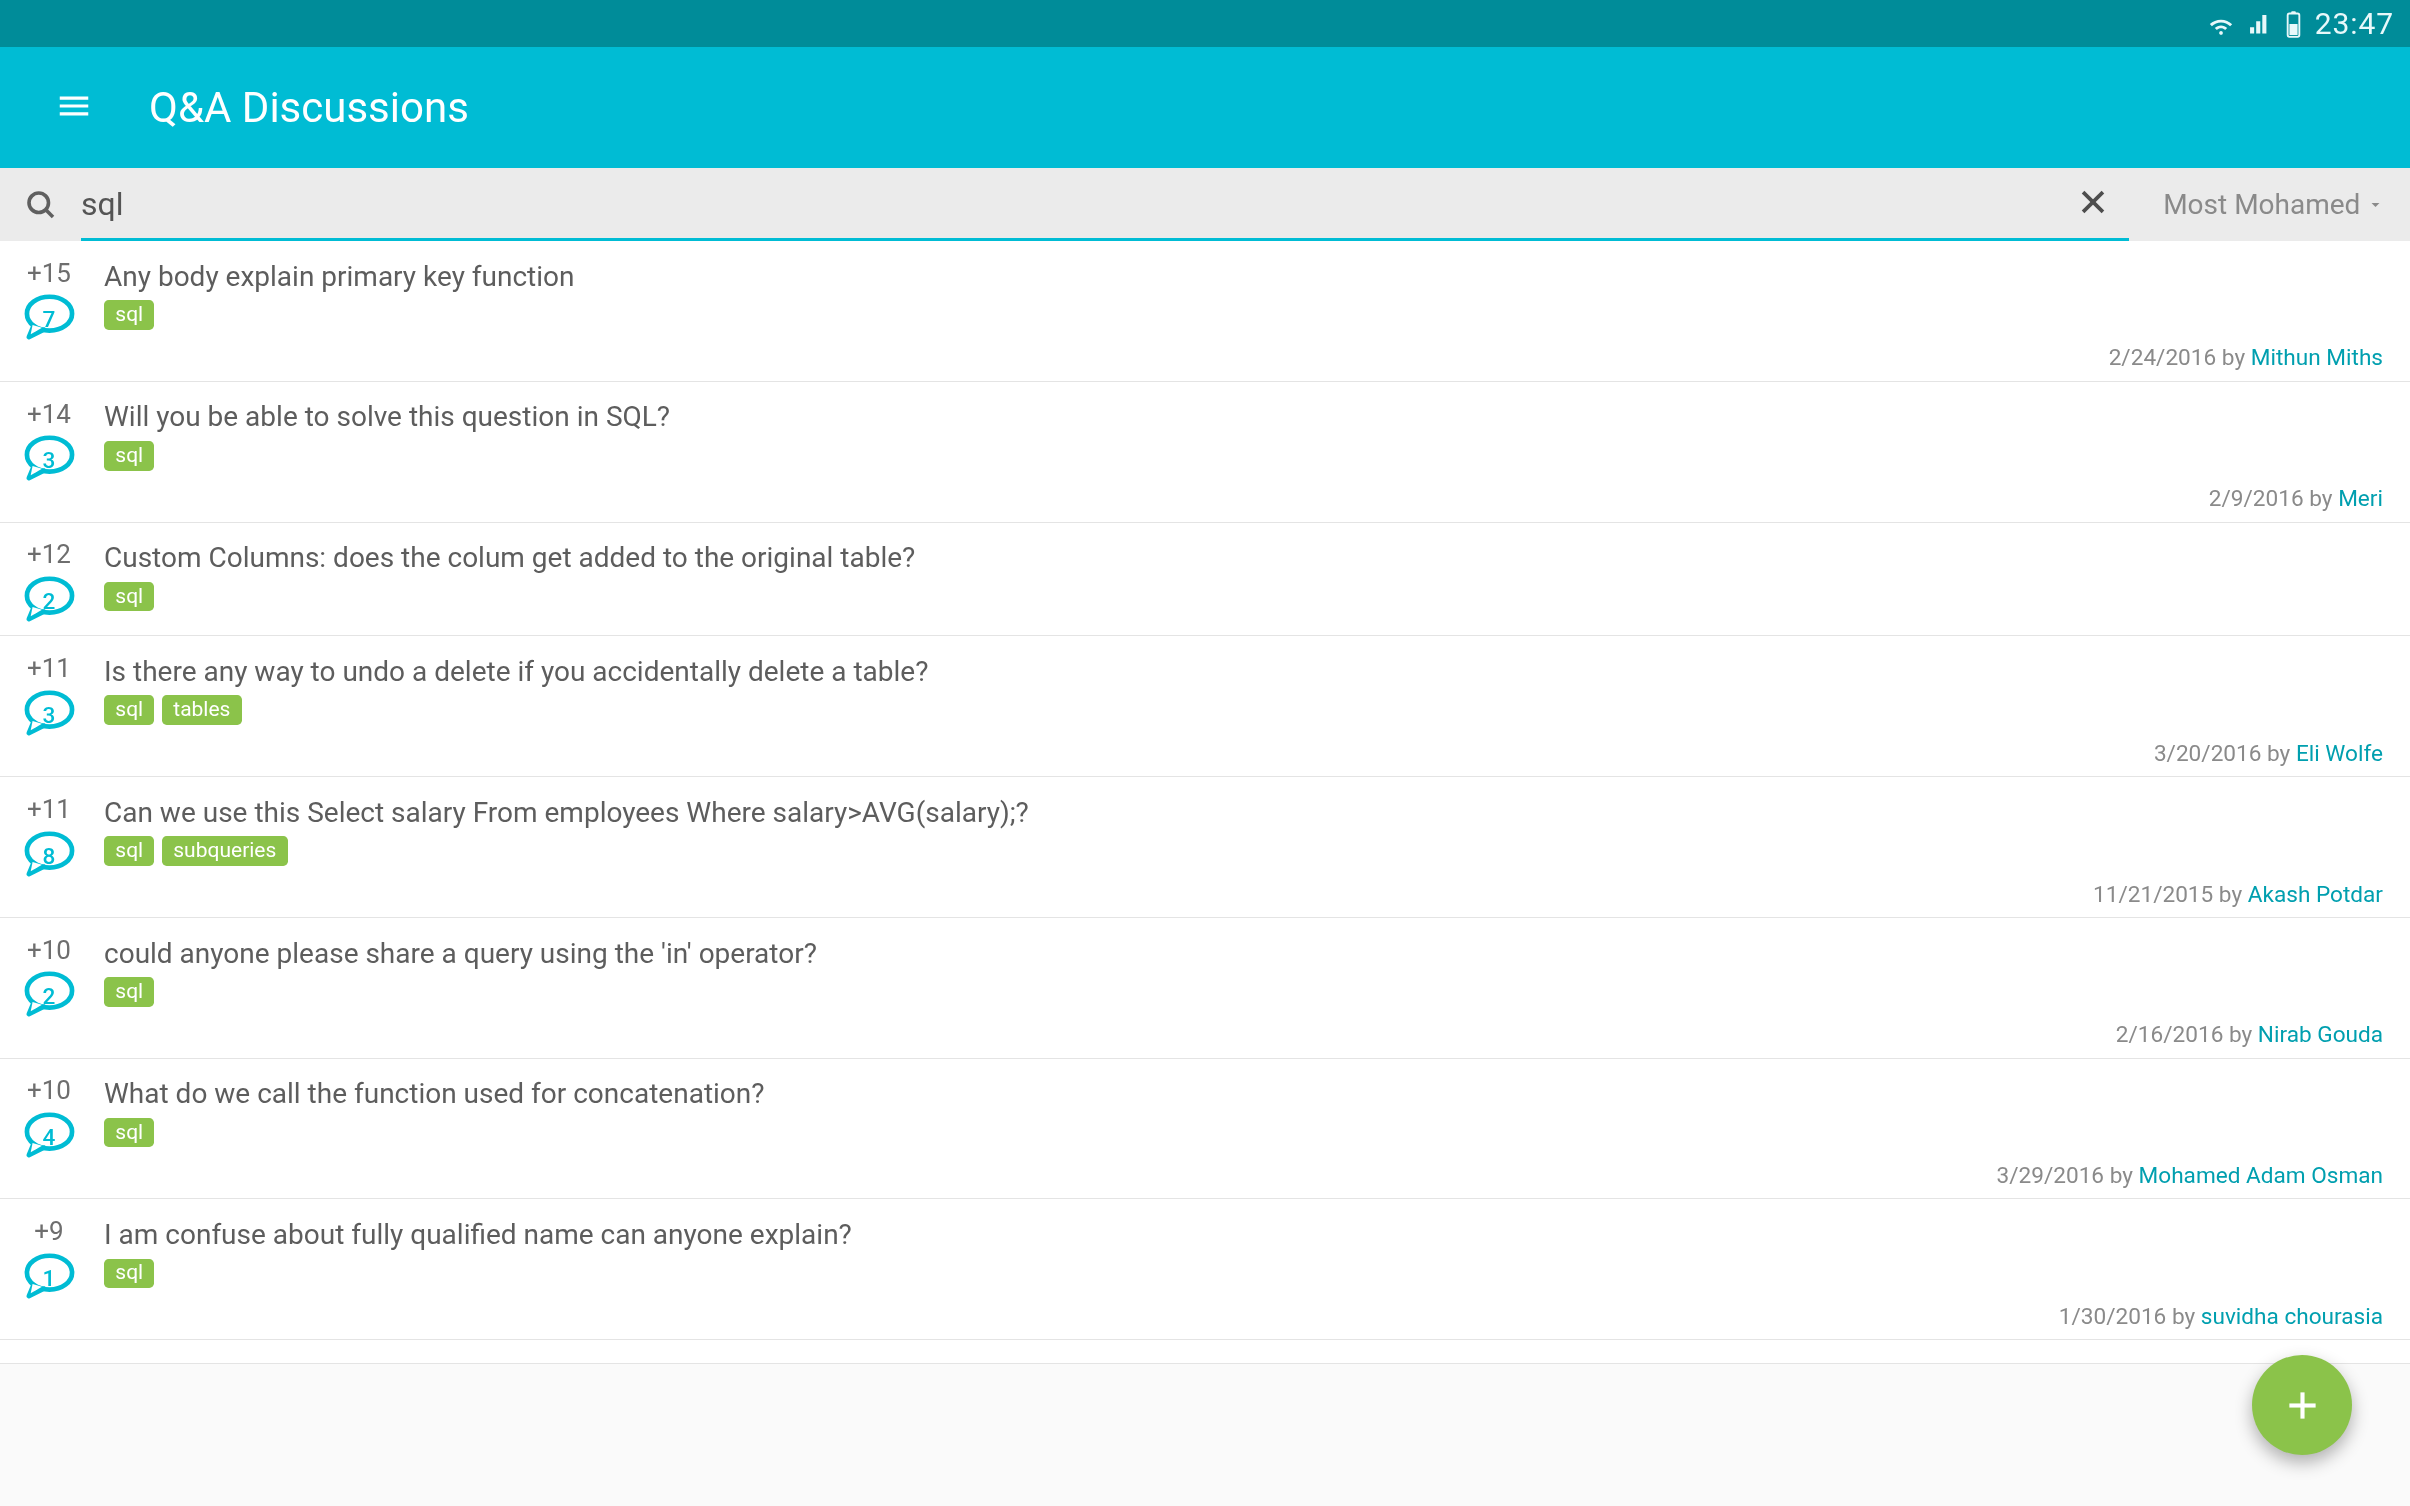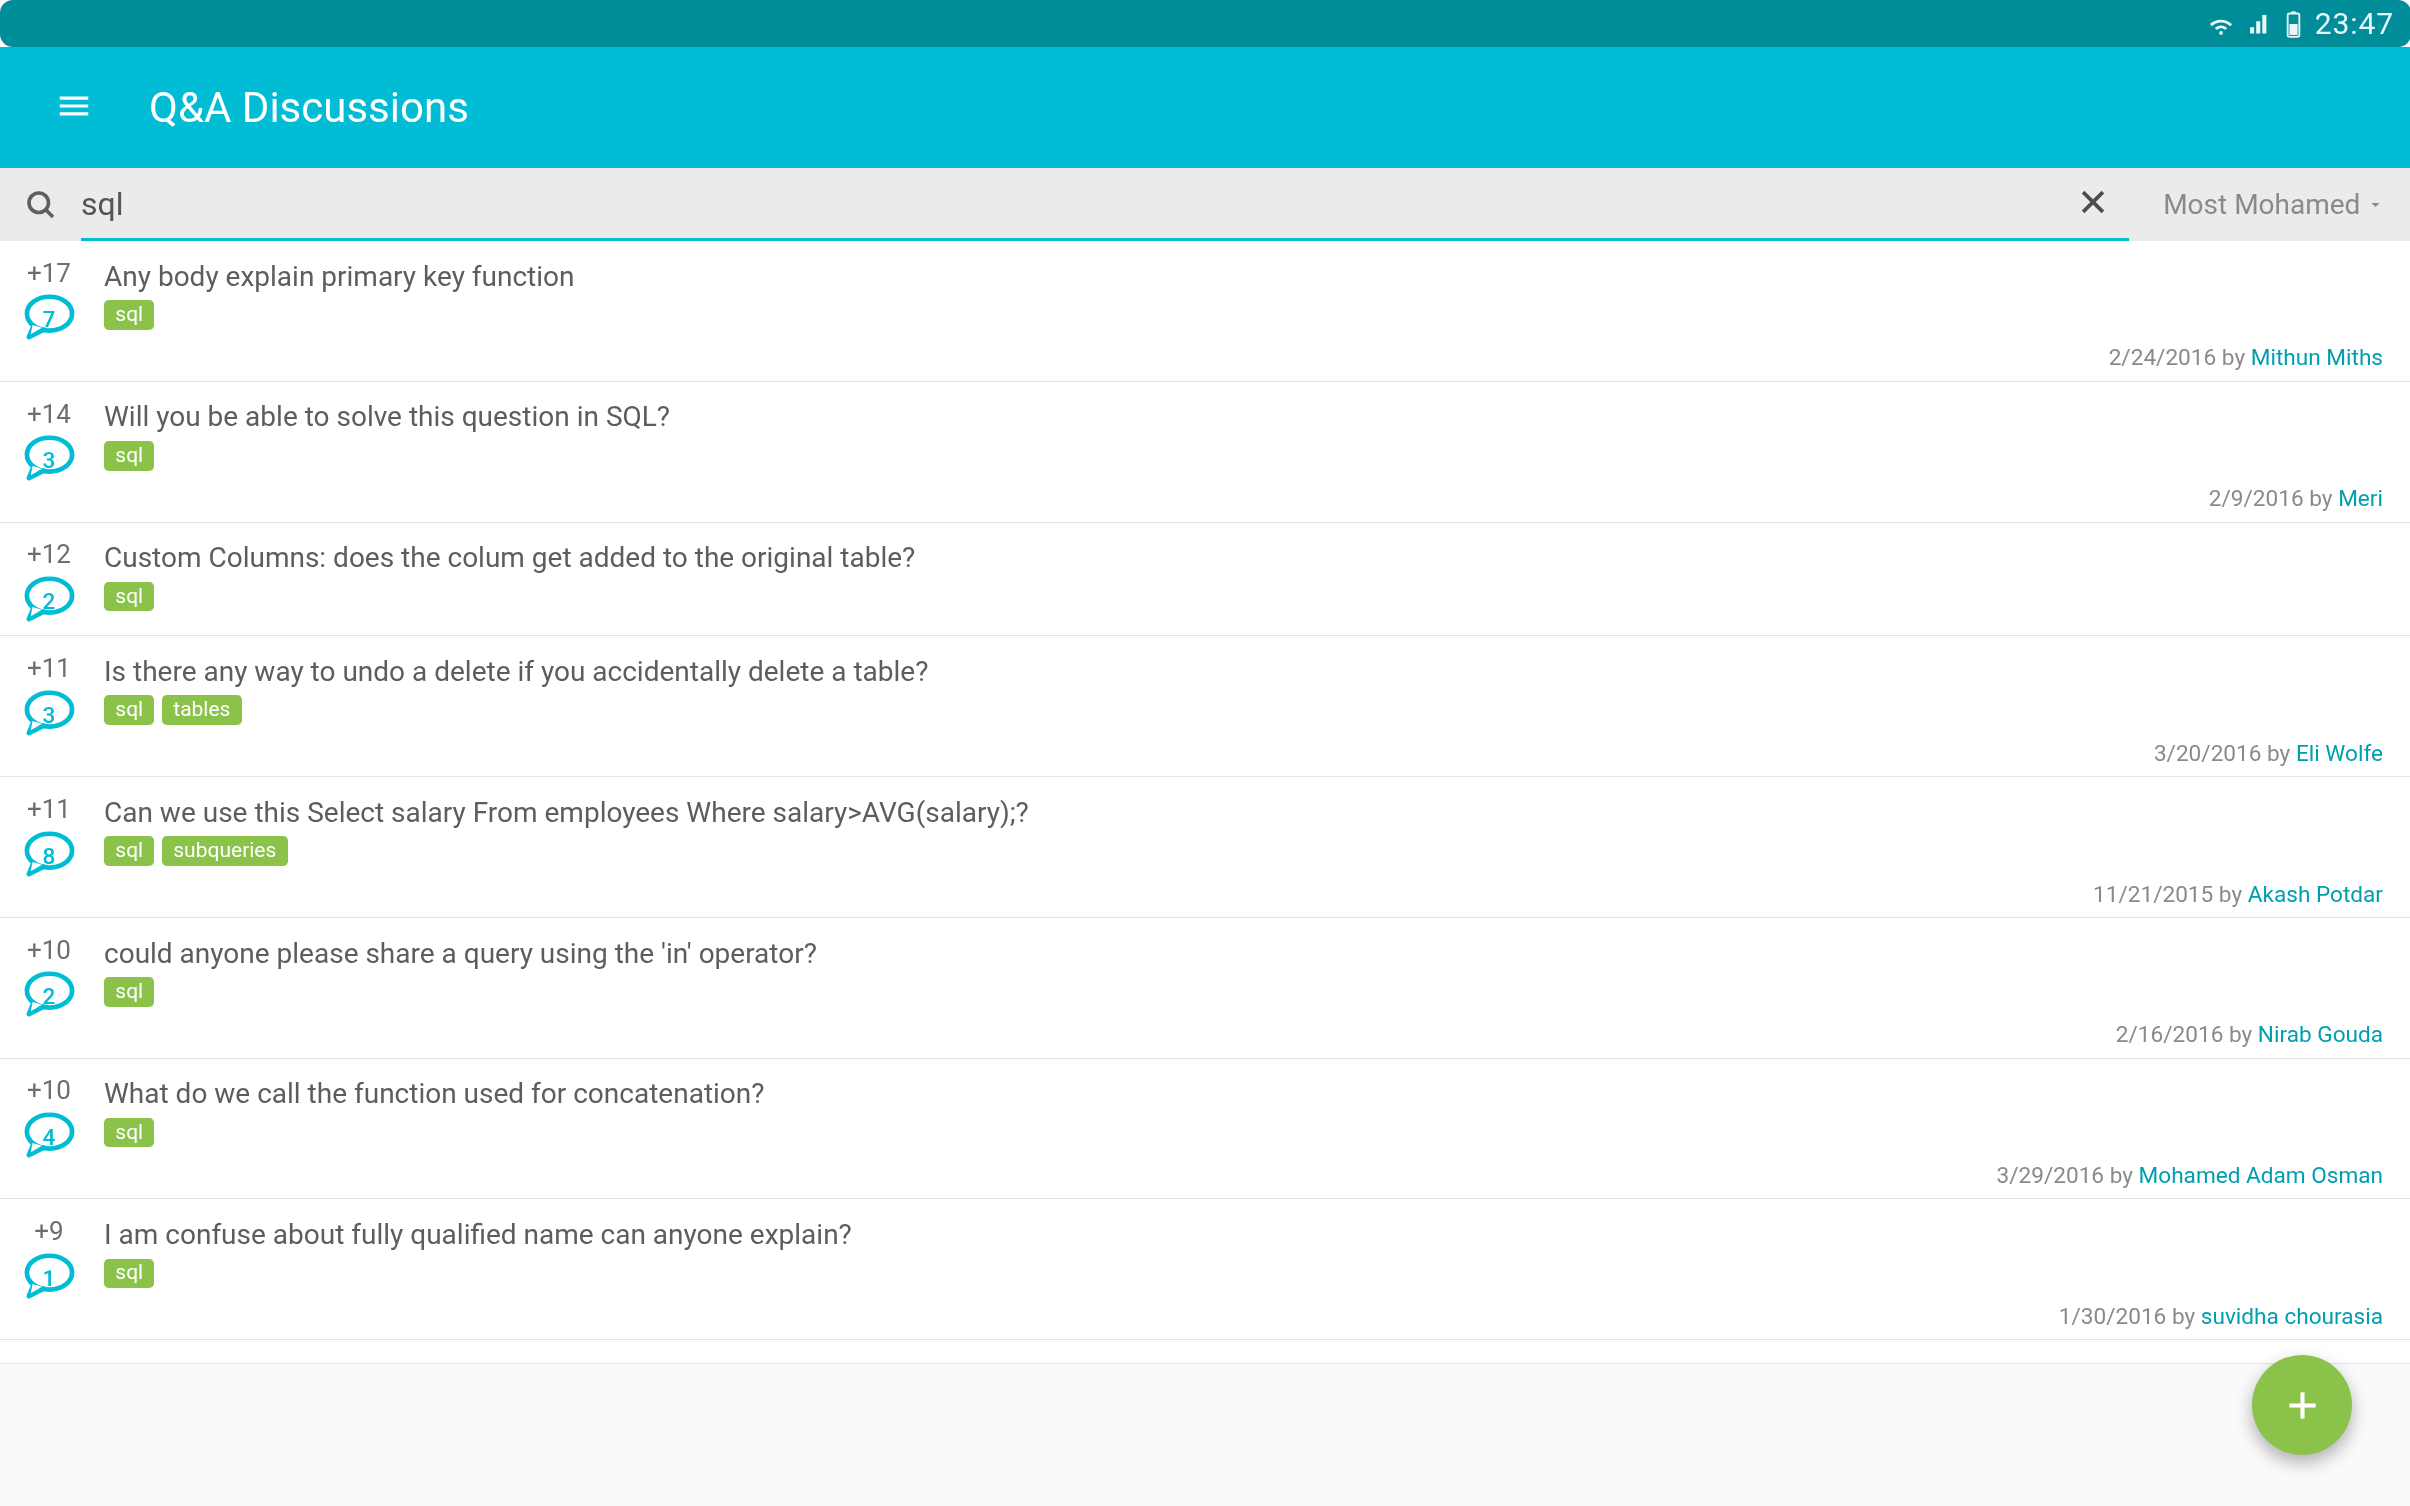--- a/index.html
+++ b/index.html
@@ -1,19 +1,19 @@
 <!DOCTYPE html>
 <html style="font-size:15px"><head>
 <meta charset="utf-8">
 <style>
   * { margin: 0; padding: 0; box-sizing: border-box; font-family: Roboto, "Helvetica Neue", Arial, sans-serif; }
   body { background: #fafafa; width: 2411px; height: 1507px; overflow: hidden; transform-origin: top left; }
   
   
-  .status-bar { background: #008c99; height: 47px; display: flex; justify-content: flex-end; align-items: center; padding-right: 17px; color: #e8f8fa; font-size: 28px; gap: 13px; border-radius: 13px; }
+  .status-bar { background: #008c99; height: 47px; display: flex; justify-content: flex-end; align-items: center; padding-right: 17px; color: #e8f8fa; font-size: 28px; gap: 13px; }
   .status-bar .icon { display: inline-flex; align-items: center; }
   .status-bar .time { font-size: 30px; letter-spacing: 0.9px; font-weight: 400; }
   
   
   .app-bar { background: #00bcd4; height: 121px; display: flex; align-items: center; padding-left: 55px; gap: 56px; }
   .app-bar .hamburger { color: #fff; }
   .app-title { color: #fff; font-size: 42px; font-weight: 400; }
   .search-icon-box { width: 81px; display: flex; justify-content: center; align-items: center; color: #6b6b6b; }
   .clear-btn { position: absolute; right: 19px; top: 50%; transform: translateY(-50%); color: #5c5c5c; cursor: pointer; }
   .sort-box { display: flex; align-items: center; padding: 0 26px 0 34px; color: #8a8a8a; font-size: 28px; gap: 5.6px; border-left: 0; }
@@ -106,21 +106,21 @@
           <path d="M7 10l5 5 5-5z"></path>
         </svg>
     </div>
   </div>
 </div>
 
 <div class="list" id="list">
     <div class="item">
       <div class="item-row">
         <div class="left-col">
-          <div class="vote">+17</div>
+          <div class="vote">+15</div>
           <div class="bubble-svg"><svg width="53" height="47" viewBox="0 0 56 50">
               <ellipse cx="28" cy="22" rx="24" ry="18" fill="none" stroke="#00bcd4" stroke-width="5"></ellipse>
               <path d="M11 35 L6 47 L22 39" fill="none" stroke="#00bcd4" stroke-width="5" stroke-linejoin="round" stroke-linecap="round"></path>
               <path d="M10 34 L8 44 L20 37 Z" fill="#fff"></path>
             </svg><span class="count">7</span></div>
         </div>
         <div class="content-col">
           <div class="q-title">Any body explain primary key function</div>
           <div class="tags">
             <span class="tag">sql</span>

